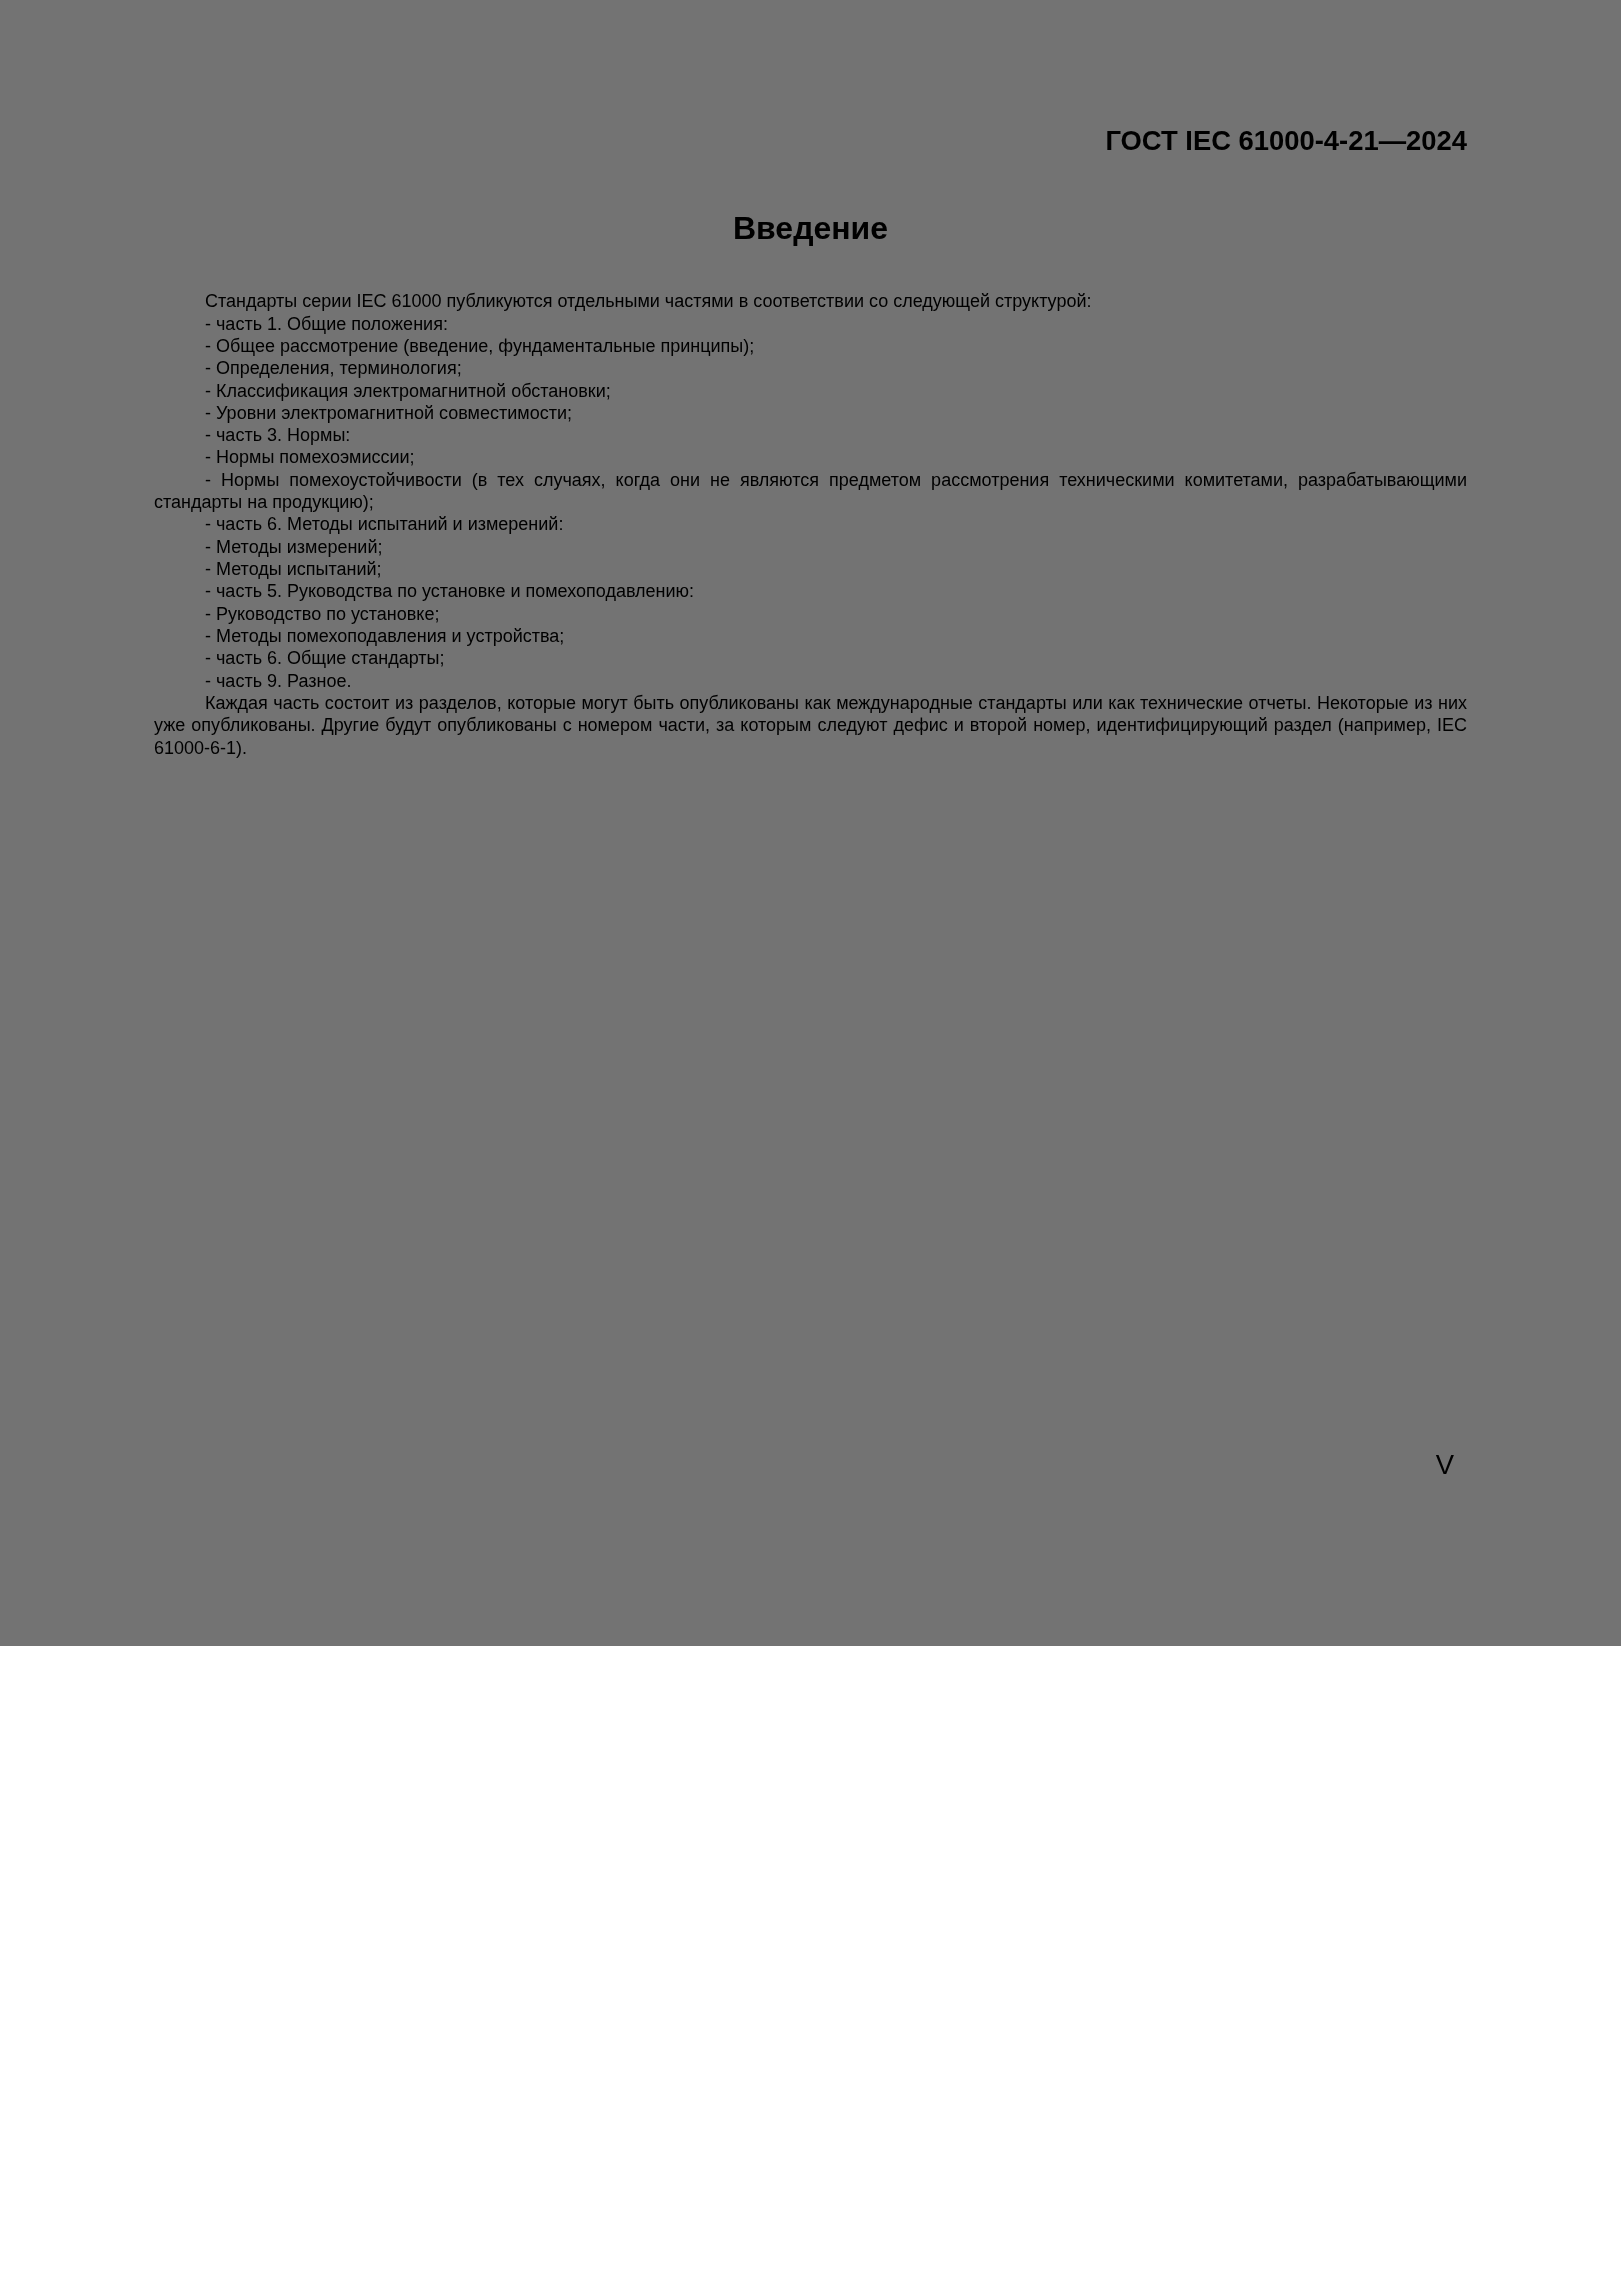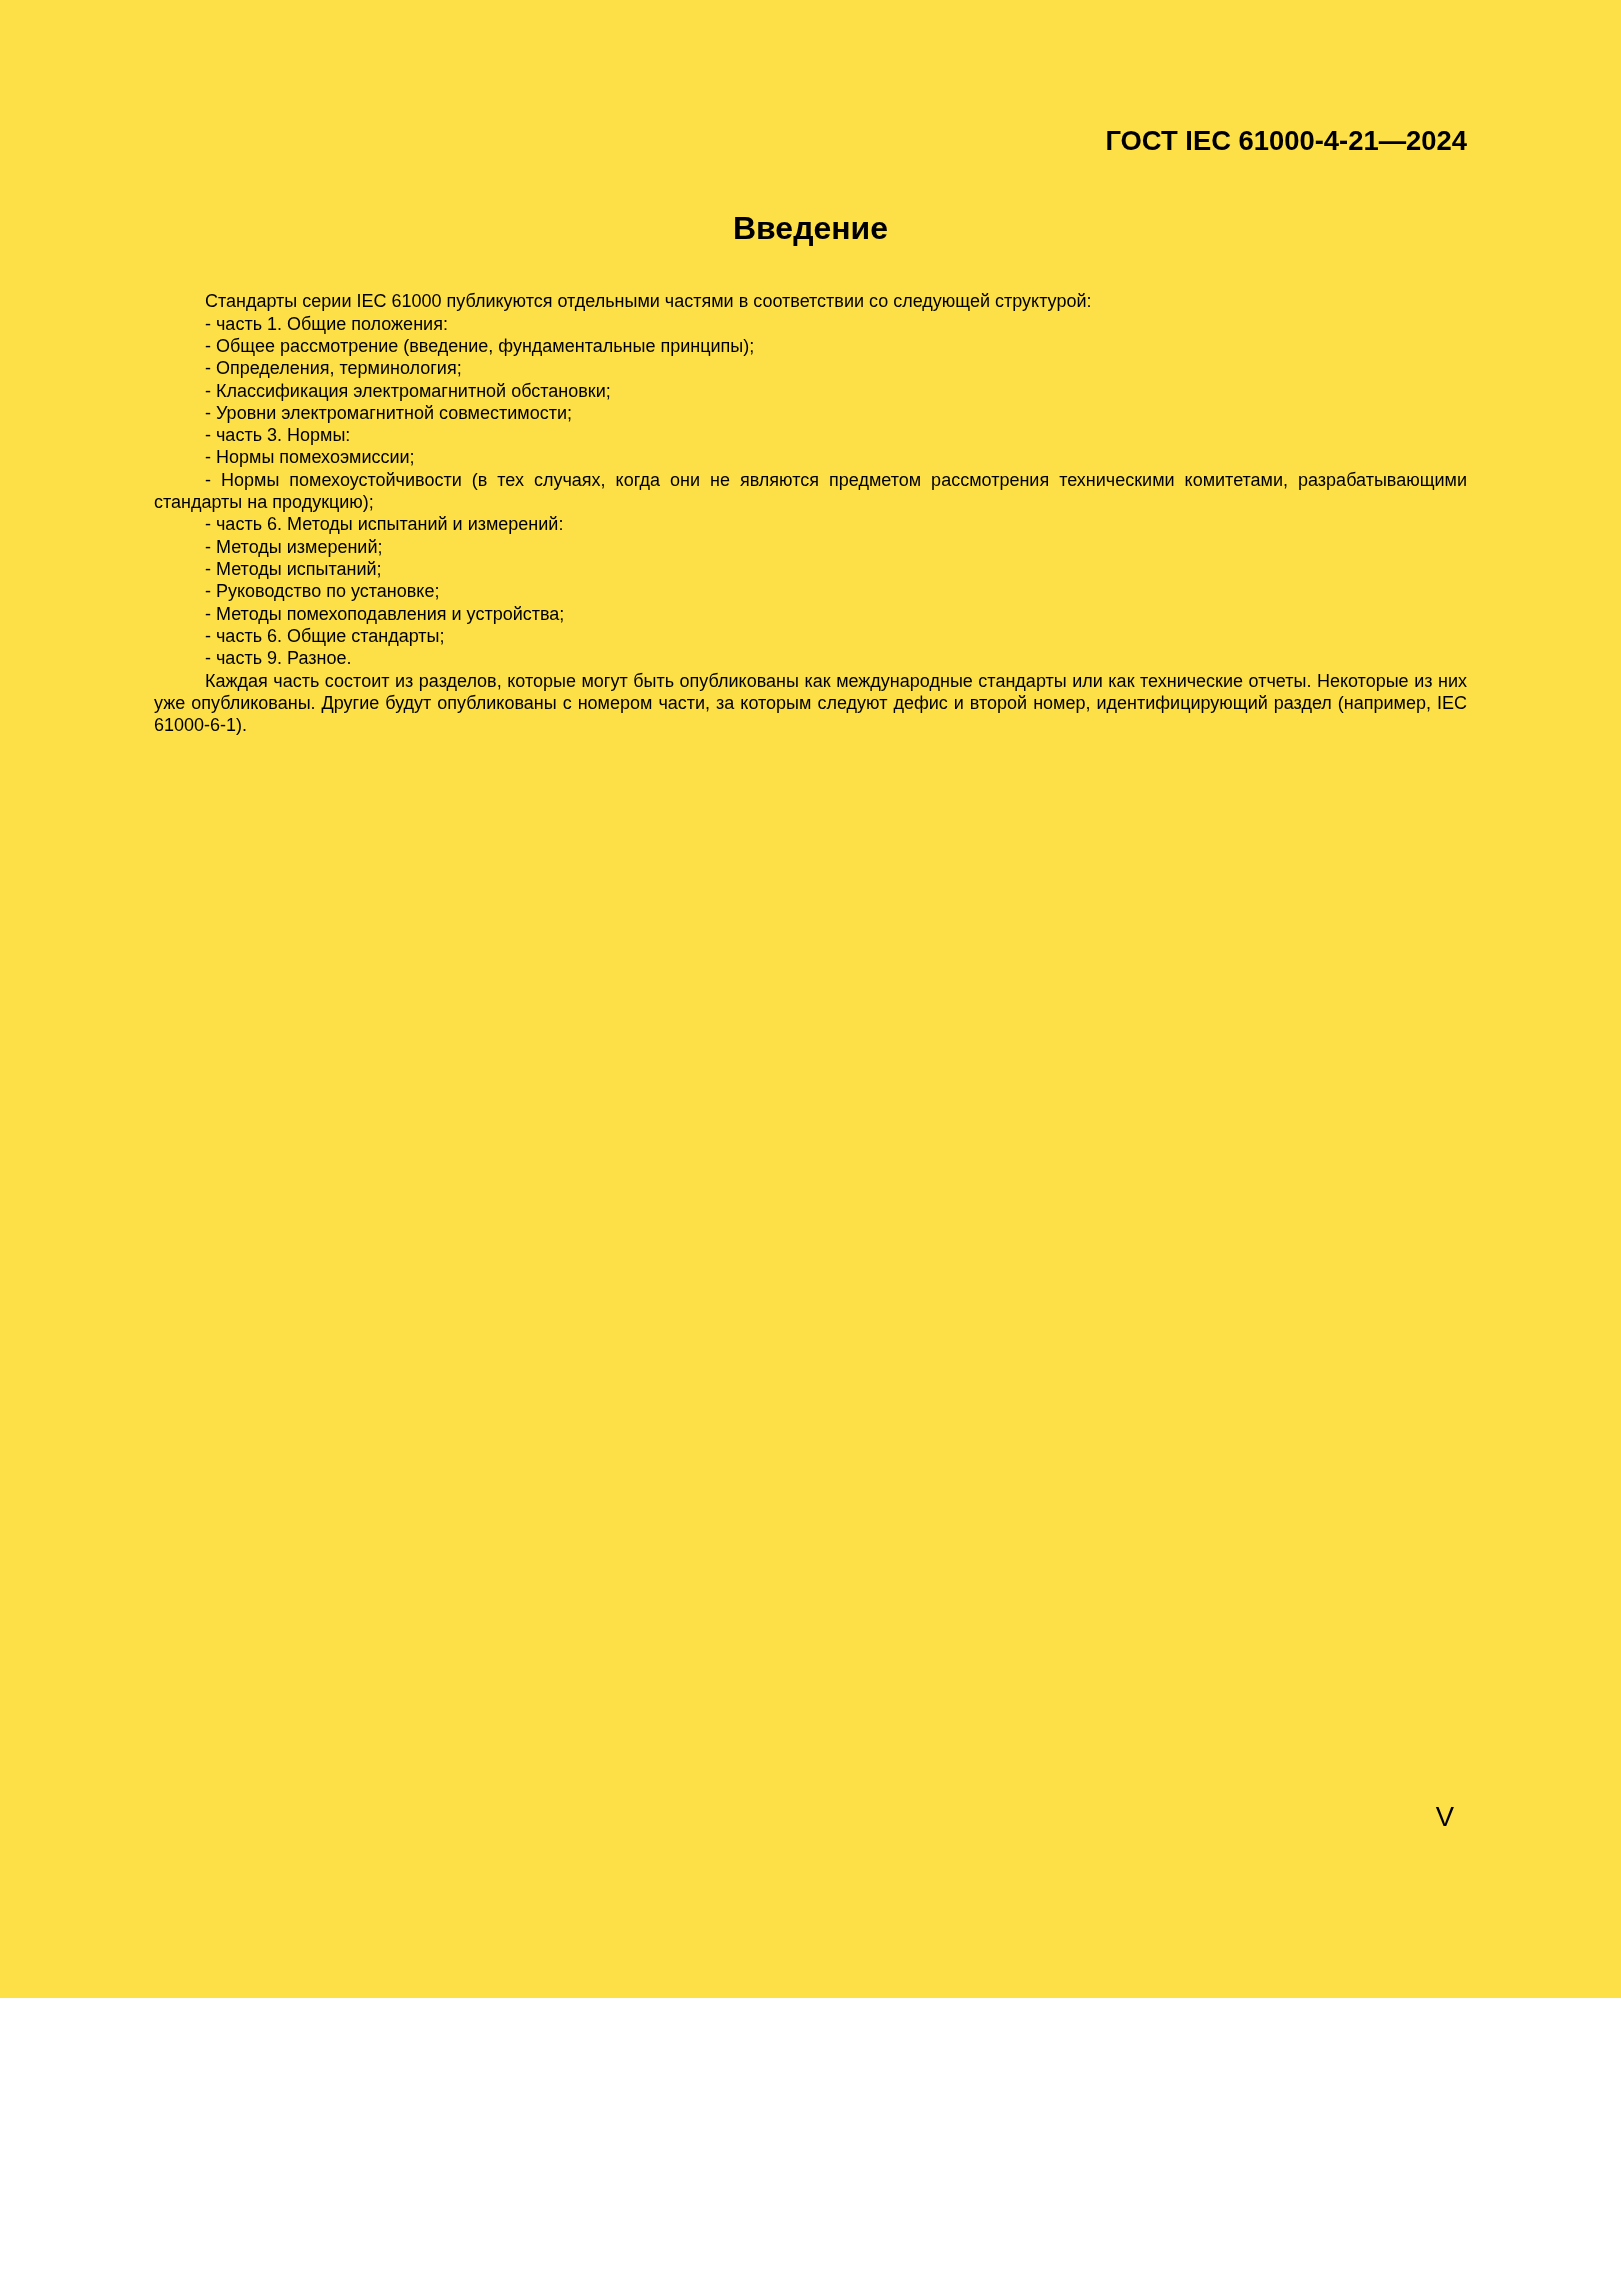--- a/index.html
+++ b/index.html
@@ -3,23 +3,23 @@
 <meta charset="utf-8">
 <style>
   html, body {
     margin: 0;
     padding: 0;
     background: #ffffff;
   }
   .page {
     position: relative;
     width: 1621px;
-    height: 1998px;
+    height: 1646px;
     margin: 0 auto;
-    background: #fde047;
+    background: #737373;
     color: #000000;
     font-family: "Liberation Sans", sans-serif;
     box-sizing: border-box;
     padding: 125px 154px 2px 154px;
     overflow: hidden;
   }
   .doc-header {
     text-align: right;
     font-weight: bold;
     font-size: 27.4px;
@@ -62,20 +62,21 @@
   <p class="body-text">- Общее рассмотрение (введение, фундаментальные принципы);</p>
   <p class="body-text">- Определения, терминология;</p>
   <p class="body-text">- Классификация электромагнитной обстановки;</p>
   <p class="body-text">- Уровни электромагнитной совместимости;</p>
   <p class="body-text">- часть 3. Нормы:</p>
   <p class="body-text">- Нормы помехоэмиссии;</p>
   <p class="body-text">- Нормы помехоустойчивости (в тех случаях, когда они не являются предметом рассмотрения техническими комитетами, разрабатывающими стандарты на продукцию);</p>
   <p class="body-text">- часть 6. Методы испытаний и измерений:</p>
   <p class="body-text">- Методы измерений;</p>
   <p class="body-text">- Методы испытаний;</p>
+  <p class="body-text">- часть 5. Руководства по установке и помехоподавлению:</p>
   <p class="body-text">- Руководство по установке;</p>
   <p class="body-text">- Методы помехоподавления и устройства;</p>
   <p class="body-text">- часть 6. Общие стандарты;</p>
   <p class="body-text">- часть 9. Разное.</p>
 
   <p class="body-text">Каждая часть состоит из разделов, которые могут быть опубликованы как международные стандарты или как технические отчеты. Некоторые из них уже опубликованы. Другие будут опубликованы с номером части, за которым следуют дефис и второй номер, идентифицирующий раздел (например, IEC 61000-6-1).</p>
 
   <div class="page-number">V</div>
 
 </div>

